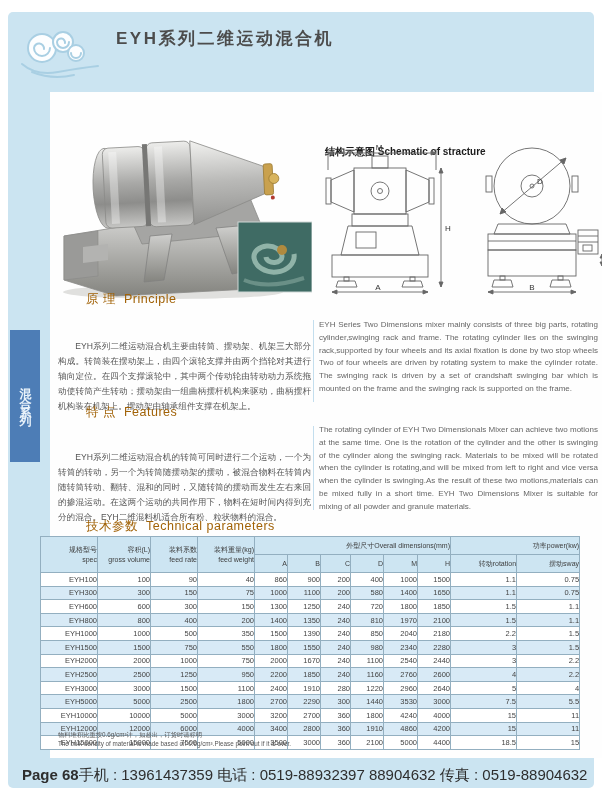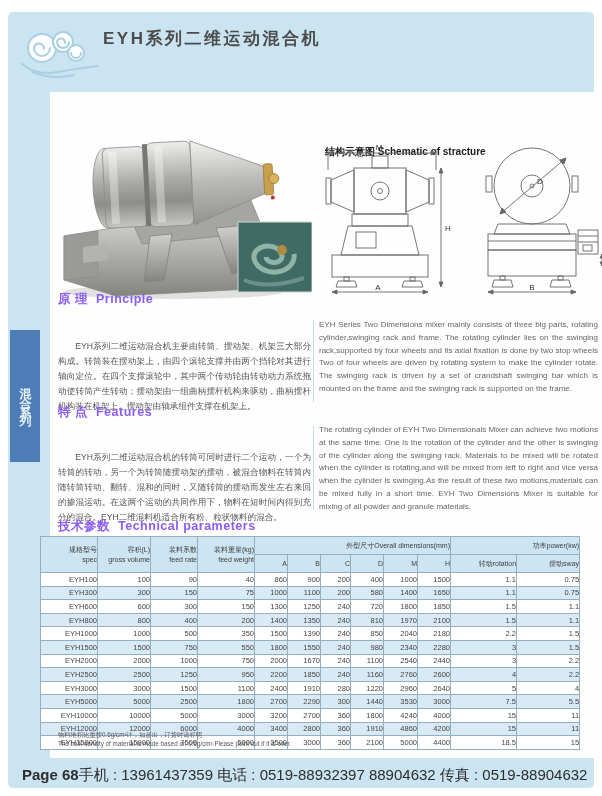--- a/index.html
+++ b/index.html
@@ -12,38 +12,38 @@
   .blue-panel{
     position:absolute;left:8px;top:12px;width:586px;height:776px;
     background:#cbe4f1;border-radius:5px;
   }
   .content-panel{
     position:absolute;left:50px;top:92px;width:552px;height:666px;
     background:#fefefe;
   }
   
   .hdr{position:absolute;left:103px;top:27px;}
-  .hdr-title{font-size:17px;font-weight:bold;color:#4c4c4c;letter-spacing:2.5px;}
+  .hdr-title{font-size:17px;font-weight:bold;color:#4c4c4c;letter-spacing:2.5px;margin-left:13px;}
   .hdr-sub{font-size:9.5px;color:#5a5a5a;margin-top:4px;letter-spacing:.2px;}
   .cloud{position:absolute;left:12px;top:22px;}
   
   .side-tab{
     position:absolute;left:10px;top:330px;width:30px;height:132px;
     background:#4d7db6;color:#eaf3fa;
     display:flex;align-items:center;justify-content:center;
     writing-mode:vertical-rl;text-orientation:upright;
     font-size:12px;letter-spacing:9px;font-weight:bold;
   }
   
   .photo{position:absolute;left:58px;top:104px;}
   .schem-title{position:absolute;left:325px;top:125px;font-size:10px;font-weight:bold;color:#1c1c1c;margin-top:20px;}
   .schem{position:absolute;left:318px;top:140px;}
   .schem text{font-size:8px;fill:#333;font-family:"Liberation Sans",sans-serif;}
   
-  .sect-h{position:absolute;font-size:12.5px;font-weight:bold;color:#8b5cf6;letter-spacing:.5px;}
+  .sect-h{position:absolute;font-size:12.5px;font-weight:normal;color:#a16207;letter-spacing:.5px;margin-left:28px;}
   .sect-h .en{margin-left:8px;}
   
   .p-zh{
     position:absolute;left:58px;width:253px;
     font-size:8.6px;line-height:1.75;color:#555;
     text-indent:2em;text-align:justify;margin-top:24px;
   }
   .p-en{
     position:absolute;left:319px;width:279px;
     font-size:8px;line-height:1.6;color:#666;text-align:justify;

